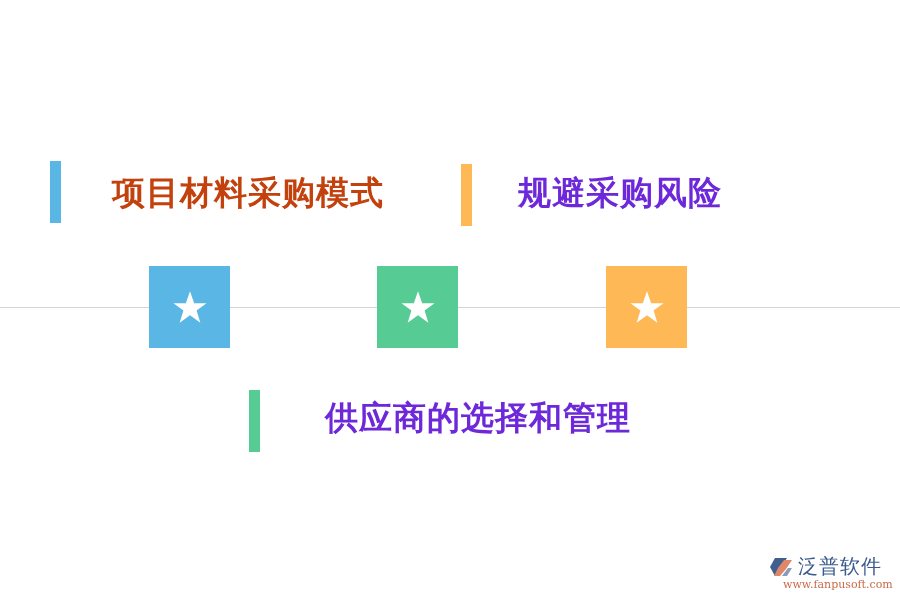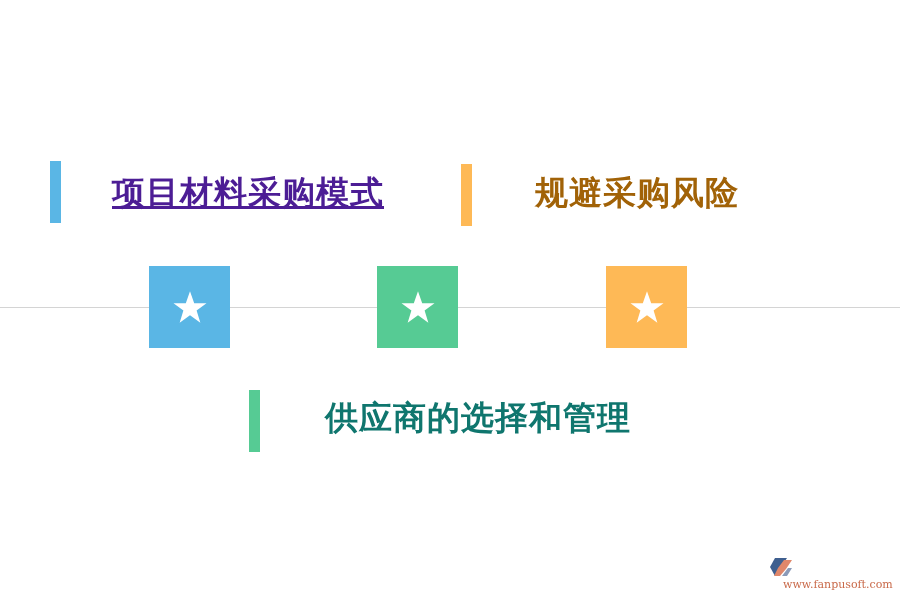--- a/index.html
+++ b/index.html
@@ -35,44 +35,45 @@
       position: absolute; left: 15px; top: 25px; font-size: 11px; color: #c96a4a;
       font-family: "DejaVu Serif", "Liberation Serif", serif; white-space: nowrap;
     }
   </style>
 </head>
 <body>
 
 <div class="hline"></div>
 
 <div class="bar" style="left:50px; top:161px; height:62px; background:#5ab6e5;"></div>
-<div class="label" style="left:112px; top:176px; color:#4c1d95;text-decoration:underline;">项目材料采购模式</div>
+<div class="label" style="left:112px; top:176px; color:#c2410c;">项目材料采购模式</div>
 
 <div class="bar" style="left:461px; top:164px; height:62px; background:#feb956;"></div>
-<div class="label" style="left:535px; top:176px; color:#a16207;">规避采购风险</div>
+<div class="label" style="left:518px; top:176px; color:#6d28d9;">规避采购风险</div>
 
 <div class="box" style="left:149px; top:266px; background:#5ab6e5;">
   <svg viewBox="0 0 24 24">
     <polygon points="12,1.5 14.8,9.5 23,9.5 16.4,14.4 18.9,22.5 12,17.5 5.1,22.5 7.6,14.4 1,9.5 9.2,9.5" fill="#ffffff"></polygon>
   </svg>
 </div>
 <div class="box" style="left:377px; top:266px; background:#56cb94;">
   <svg viewBox="0 0 24 24">
     <polygon points="12,1.5 14.8,9.5 23,9.5 16.4,14.4 18.9,22.5 12,17.5 5.1,22.5 7.6,14.4 1,9.5 9.2,9.5" fill="#ffffff"></polygon>
   </svg>
 </div>
 <div class="box" style="left:606px; top:266px; background:#feb956;">
   <svg viewBox="0 0 24 24">
     <polygon points="12,1.5 14.8,9.5 23,9.5 16.4,14.4 18.9,22.5 12,17.5 5.1,22.5 7.6,14.4 1,9.5 9.2,9.5" fill="#ffffff"></polygon>
   </svg>
 </div>
 
 <div class="bar" style="left:249px; top:390px; height:62px; background:#56cb94;"></div>
-<div class="label" style="left:325px; top:401px; color:#0f766e;">供应商的选择和管理</div>
+<div class="label" style="left:325px; top:401px; color:#6d28d9;">供应商的选择和管理</div>
 
 <div class="logo">
   <svg class="logo-mark" viewBox="0 0 26 22">
     <polygon points="2,11 7,2 19,2 13,11 7,20" fill="#3f5f8f"></polygon>
     <polygon points="10,12 16,4 24,4 18,13 12,20 6,20" fill="#e0876a"></polygon>
     <polygon points="14,20 20,12 24,12 19,20" fill="#8a9ab8"></polygon>
   </svg>
+  <span class="logo-name">泛普软件</span>
   <span class="logo-url">www.fanpusoft.com</span>
 </div>
 
 </body></html>

